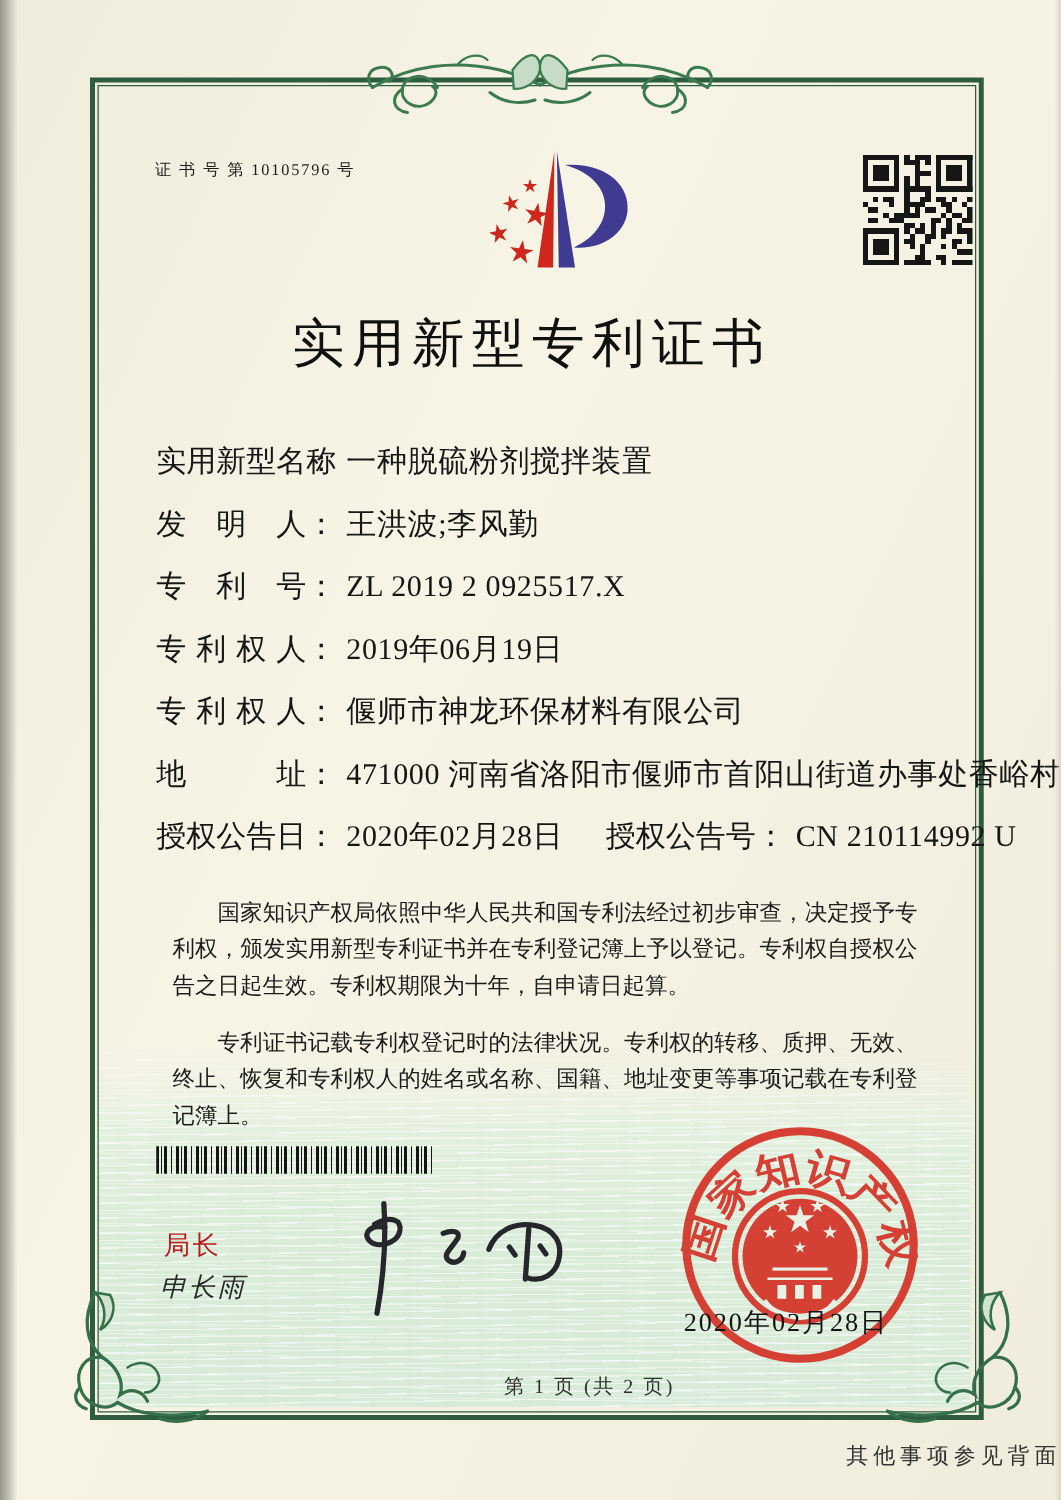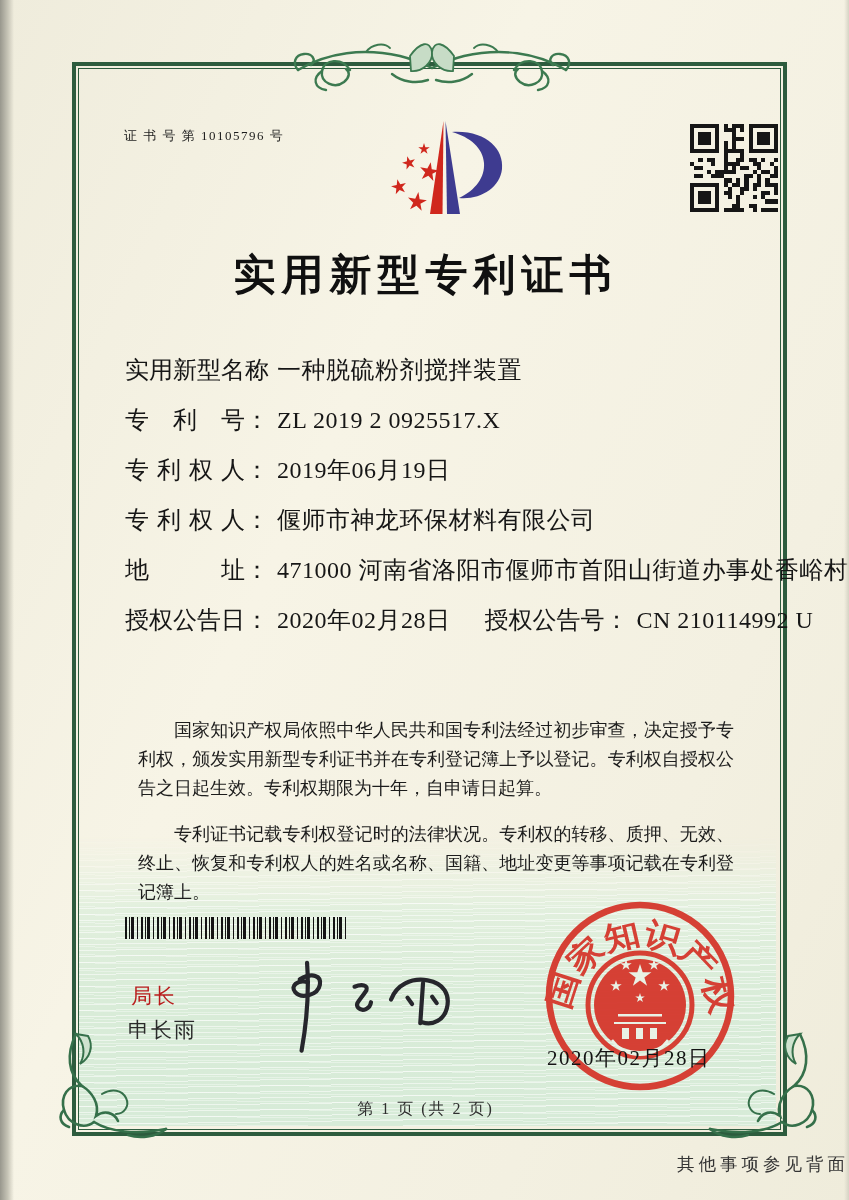--- a/index.html
+++ b/index.html
@@ -18,44 +18,44 @@
   .frame::after{content:"";position:absolute;inset:2px;border:1px solid #2d5c3e;}
   
   .green-band{left:79px;top:836px;width:697px;height:290px;z-index:1;
     background:
       repeating-linear-gradient(179.2deg,rgba(255,255,255,.55) 0 1px,rgba(255,255,255,0) 1px 6px),
       repeating-linear-gradient(180.8deg,rgba(255,255,255,.35) 0 1px,rgba(255,255,255,0) 1px 8px),
       linear-gradient(180deg,#e9f2e2,#d9ecd8 55%,#d7ebd8);
     -webkit-mask-image:linear-gradient(180deg,transparent 0,#000 72px);
     mask-image:linear-gradient(180deg,transparent 0,#000 72px);}
   .cert-no{left:124px;top:127px;font-size:13px;letter-spacing:1.5px;color:#1d1d1d;z-index:5;}
-  .title{left:72px;top:247px;width:707px;text-align:center;font-size:42px;font-weight:700;
+  .title{left:72px;top:247px;width:707px;text-align:center;font-size:42px;font-weight:400;
     letter-spacing:6px;color:#101010;z-index:5;}
   .fields{left:125px;top:357px;width:630px;z-index:5;}
   .frow{font-size:24px;color:#161616;line-height:26px;margin-bottom:24px;white-space:nowrap;}
   .flabel{display:inline-block;width:120px;text-align:justify;text-align-last:justify;vertical-align:top;}
   .cl{display:inline-block;}
   .fvalue{margin-left:8px;letter-spacing:.5px;}
   .grant2{margin-left:34px;margin-top:26px;}
   .paras{left:122px;top:700px;width:628px;z-index:5;font-size:18px;line-height:29.2px;
     color:#1c1c1c;text-align:justify;}
   .paras p{margin:16px;text-indent:2em;}
   .qr{left:690px;top:124px;width:88px;height:88px;z-index:5;}
   .logo{left:372px;top:111px;width:160px;height:126px;z-index:5;}
   .barcode{left:125px;top:917px;width:222px;height:22px;z-index:5;
     background:repeating-linear-gradient(90deg,#141414 0 2px,rgba(0,0,0,0) 2px 4px,#141414 4px 5px,rgba(0,0,0,0) 5px 6px,#141414 6px 9px,rgba(0,0,0,0) 9px 12px,#141414 12px 13px,rgba(0,0,0,0) 13px 16px);}
   .signer-title{left:131px;top:982px;font-size:21px;color:#b91c1c;z-index:5;
     font-family:"Liberation Sans","DejaVu Sans",sans-serif;letter-spacing:2px;}
   .signer-name{left:128px;top:1016px;font-size:21px;color:#2a2a2a;z-index:5;
-    font-family:"Liberation Sans","DejaVu Sans",sans-serif;letter-spacing:2px;}
+    font-family:"Liberation Sans","DejaVu Sans",sans-serif;letter-spacing:2px;font-style:italic;}
   .signature{left:258px;top:952px;width:215px;height:105px;z-index:6;}
   .seal{left:542px;top:898px;width:196px;height:196px;z-index:6;opacity:.95;}
   .seal-date{left:547px;top:1044px;font-size:21px;letter-spacing:1.5px;color:#141414;z-index:7;}
   .page-info{left:72px;top:1099px;width:707px;text-align:center;font-size:16px;
-    letter-spacing:2px;color:#2e2e2e;z-index:5;}
+    letter-spacing:2px;color:#2e2e2e;z-index:5;padding-left:46px;}
   .back-note{left:0;top:1152px;width:849px;text-align:right;font-size:17.5px;
     letter-spacing:4px;color:#333;z-index:5;}
   .orn-top{left:292px;top:30px;width:280px;height:74px;z-index:4;}
   .orn-bl{left:56px;top:1030px;width:118px;height:112px;z-index:4;}
   .orn-br{left:702px;top:1030px;width:118px;height:112px;z-index:4;transform:scaleX(-1);}
 </style>
 </head>
 <body>
 
 <div class="abs scan-edge-left"></div>
@@ -253,20 +253,23 @@
     <rect x="2" y="16" width="3" height="3" fill="#161616"></rect>
   </svg>
 
 <div class="abs title">实用新型专利证书</div>
 
 <div class="abs fields">
   <div class="frow">
     <span class="flabel">实用新型名称</span><span class="cl">：</span><span class="fvalue">一种脱硫粉剂搅拌装置</span>
   </div>
   <div class="frow">
+    <span class="flabel">发明人</span><span class="cl">：</span><span class="fvalue">王洪波;李风勤</span>
+  </div>
+  <div class="frow">
     <span class="flabel">专利号</span><span class="cl">：</span><span class="fvalue">ZL 2019 2 0925517.X</span>
   </div>
   <div class="frow">
     <span class="flabel">专利权人</span><span class="cl">：</span><span class="fvalue">2019年06月19日</span>
   </div>
   <div class="frow">
     <span class="flabel">专利权人</span><span class="cl">：</span><span class="fvalue">偃师市神龙环保材料有限公司</span>
   </div>
   <div class="frow">
     <span class="flabel">地址</span><span class="cl">：</span><span class="fvalue">471000 河南省洛阳市偃师市首阳山街道办事处香峪村</span>

